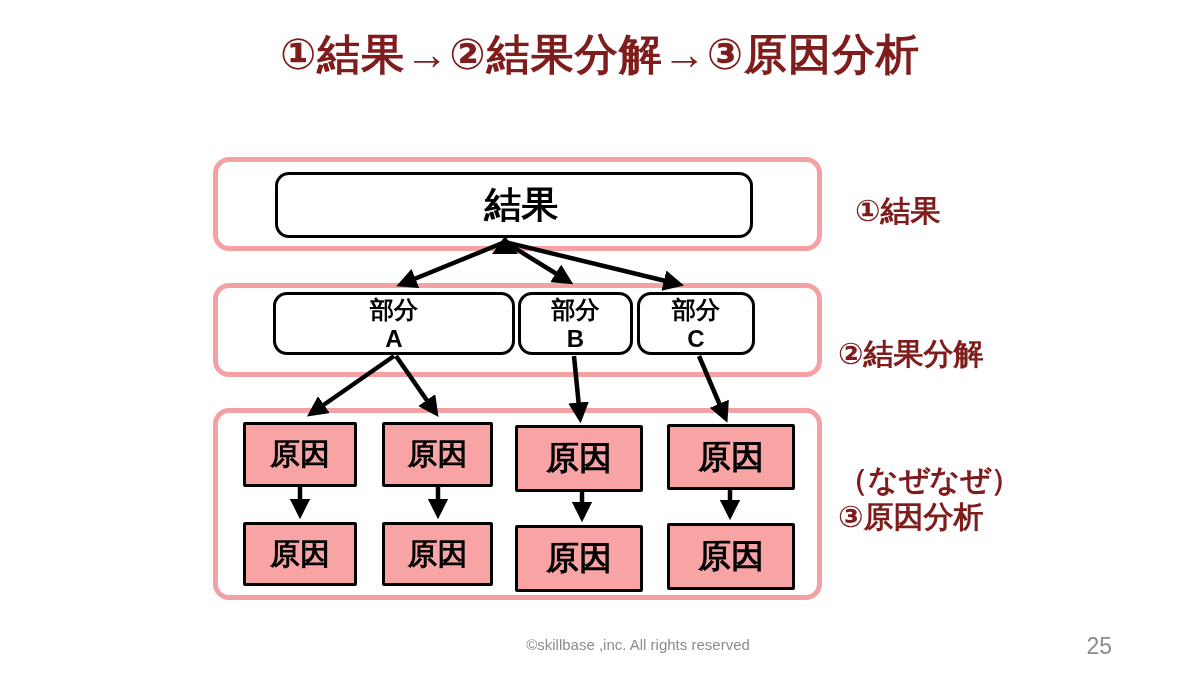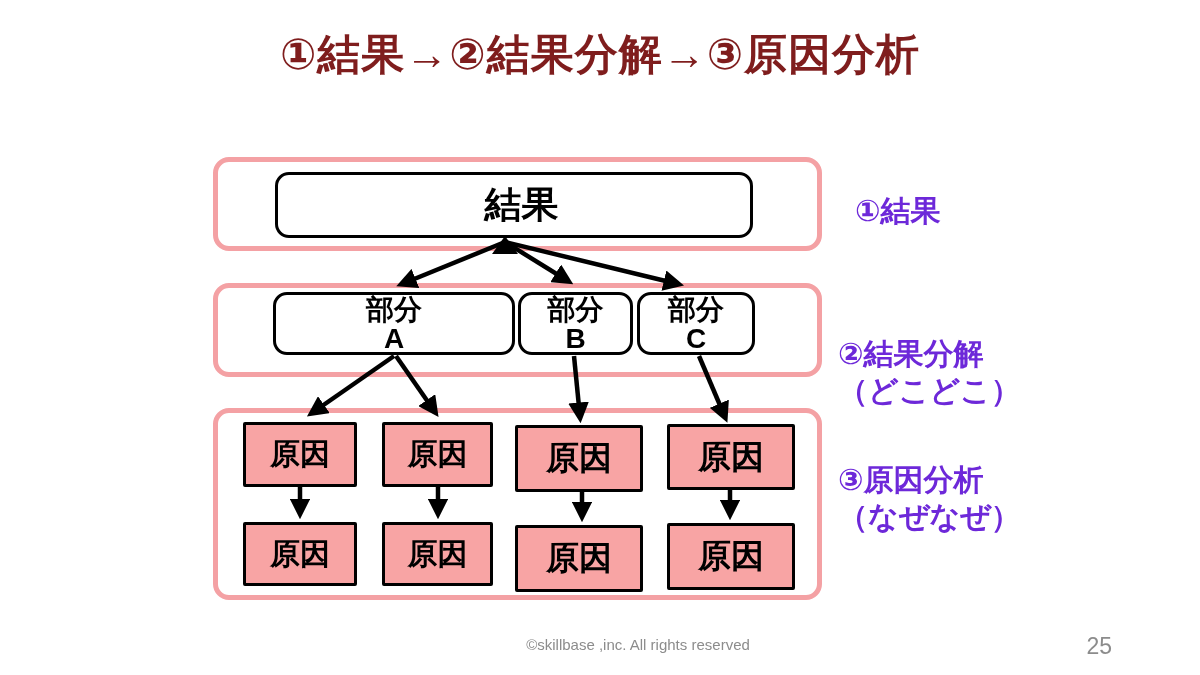--- a/index.html
+++ b/index.html
@@ -17,33 +17,33 @@
     position:absolute; box-sizing:border-box; background:#fff;
     border:5px solid var(--pink-border,#F4A1A4); border-radius:16px;
   }
   .white-box {
     position:absolute; box-sizing:border-box; background:#fff;
     border:3px solid #000; border-radius:14px;
     display:flex; align-items:center; justify-content:center;
     text-align:center; font-weight:bold;
   }
   .result-box { font-size:37px;padding-left:15px; }
-  .part-box { flex-direction:column; font-size:28px; line-height:29px; }
+  .part-box { flex-direction:column; font-size:24px; line-height:29px; }
   .cause-box {
     position:absolute; box-sizing:border-box;
     background:var(--pink-fill,#F8A4A4);
     border:3px solid #000; border-radius:2px;
     display:flex; align-items:center; justify-content:center;
     font-weight:bold;
   }
   .cause-sm { font-size:30px; }
   .cause-lg { font-size:33px; }
   .side-label {
     position:absolute; font-size:30px; font-weight:bold; line-height:37px;
-    white-space:nowrap; color:#6d28d9;
+    white-space:nowrap; color:#7f1d1d;
   }
   .arrow-layer { position:absolute; left:0; top:0; width:1200px; height:675px; }
   .arrow { stroke:var(--line-black,#000); stroke-width:4.5; fill:none; }
   .arrowhead { fill:var(--line-black,#000); }
   #arw path { fill:var(--line-black,#000); }
   .footer-copyright {
     position:absolute; left:0; top:636px; width:100%; text-align:center;
     font-size:15px; color:var(--footer-gray,#8C8C8C);padding-left:38px;
   }
   .footer-page {
@@ -105,23 +105,22 @@
   <div class="cause-box cause-lg" style="left:667px; top:424px; width:128px; height:66px;">原因</div>
 
   <div class="cause-box cause-sm" style="left:243px; top:522px; width:114px; height:64px;">原因</div>
   <div class="cause-box cause-sm" style="left:382px; top:522px; width:111px; height:64px;">原因</div>
   <div class="cause-box cause-lg" style="left:515px; top:525px; width:128px; height:67px;">原因</div>
   <div class="cause-box cause-lg" style="left:667px; top:523px; width:128px; height:67px;">原因</div>
 
   <div class="side-label" style="left:855px; top:192px;">①結果</div>
   <div class="side-label" style="left:838px; top:297px;margin-top:38px;">
     <div>②結果分解</div>
-    <div>（どこどこ）</div>
   </div>
   <div class="side-label" style="left:838px; top:461px;">
+    <div>（なぜなぜ）</div>
     <div>③原因分析</div>
-    <div>（なぜなぜ）</div>
   </div>
 
   <div class="footer-copyright">©skillbase ,inc. All rights reserved</div>
   <div class="footer-page">25</div>
 
 </div>
 
 </body></html>

